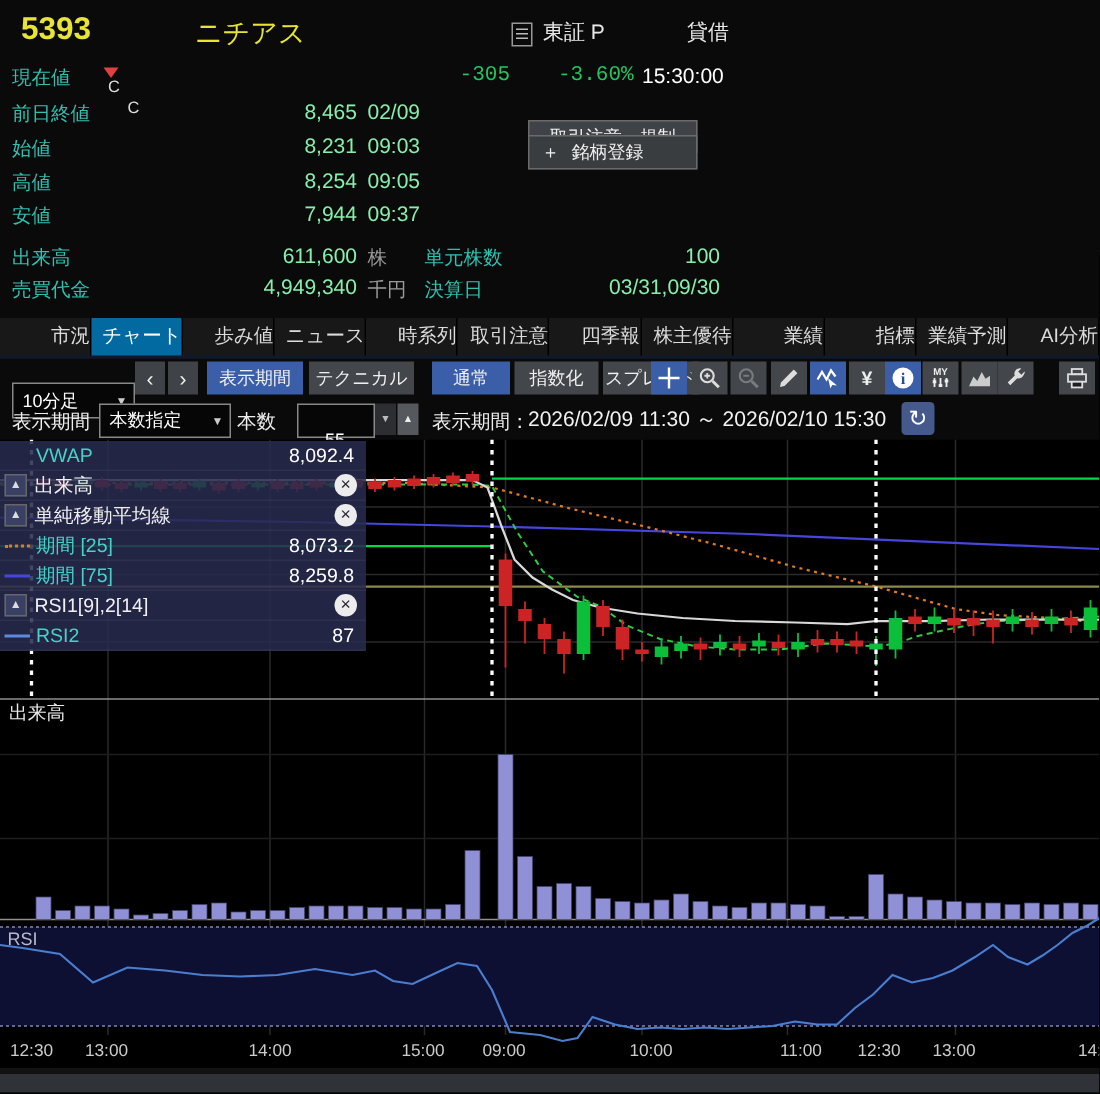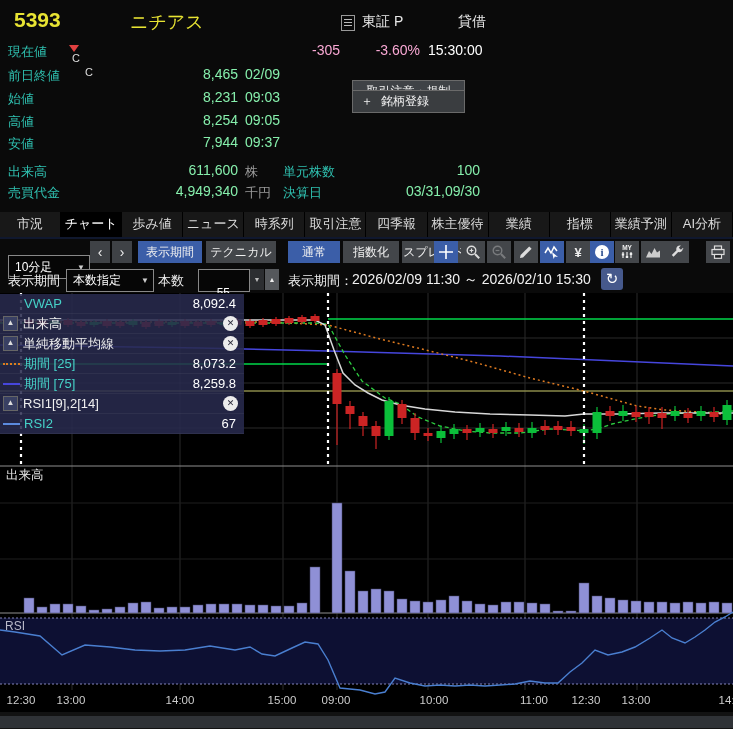--- a/index.html
+++ b/index.html
@@ -1,33 +1,33 @@
 <!DOCTYPE html>
 <html><head>
 <meta charset="utf-8">
 <style>
   html,body{margin:0;padding:0;background:#000;}
   #app{position:relative;width:733px;height:729px;background:#0a0a0a;overflow:hidden;
        font-family:"Liberation Sans","DejaVu Sans",sans-serif;color:#e8e8e8;-webkit-font-smoothing:antialiased;}
   .abs{position:absolute;}
   .teal{color:#2fc0b0;}
   .yellow{color:#e8e433;}
-  .red{color:#f9a8d4;}
+  .red{color:#22c55e;font-family:Liberation Mono, monospace;}
   .gray{color:#9a9a9a;}
   .val{font-size:14px;color:#86efac;}
   .lbl{font-size:13px;}
   .rt{text-align:right;}
   .hbtn{background:#3f4246;border:1px solid #6a6a6a;color:#f0f0f0;font-size:12px;
         display:flex;align-items:center;justify-content:center;cursor:pointer;}
   
   #tabbar{position:absolute;left:0;top:212px;width:733px;height:25px;display:flex;
           background:#181818;border-bottom:2px solid #10182e;}
-  .tab{flex:1;font-size:13px;color:#dcdcdc;text-align:center;line-height:24px;
+  .tab{flex:1;font-size:13px;color:#dcdcdc;text-align:right;line-height:24px;
        border-right:1px solid #000;white-space:nowrap;overflow:hidden;cursor:pointer;}
-  .tab.active{background:#000000;color:#fff;}
+  .tab.active{background:#0369a1;color:#fff;}
   
   .tbtn{position:absolute;top:241px;height:22px;background:#43464a;color:#f0f0f0;
         font-size:12px;display:flex;align-items:center;justify-content:center;cursor:pointer;}
   .tbtn.blue{background:#3b5ea8;}
   .ibtn{position:absolute;top:241px;width:24px;height:22px;background:#43464a;
         display:flex;align-items:center;justify-content:center;cursor:pointer;}
   .ibtn.blue{background:#3b5ea8;}
   .ibtn.dim svg{opacity:.35;}
   .selbox{background:#060606;border:1px solid #888;color:#fff;font-size:12px;
           display:flex;align-items:center;cursor:pointer;}
@@ -457,20 +457,20 @@
         <span class="value">8,259.8</span>
       </div>
       <div class="lrow">
         <span class="collapse">▲</span>
         <span class="lab white">RSI1[9],2[14]</span>
         <span class="close">✕</span>
       </div>
       <div class="lrow">
         <span class="sw sw-rsi"></span>
         <span class="lab">RSI2</span>
-        <span class="value">67</span>
+        <span class="value">87</span>
       </div>
     </div>
 
   <div id="scrollbar">
     <div class="thumb"></div>
   </div>
 </div>
 
 </body></html>

